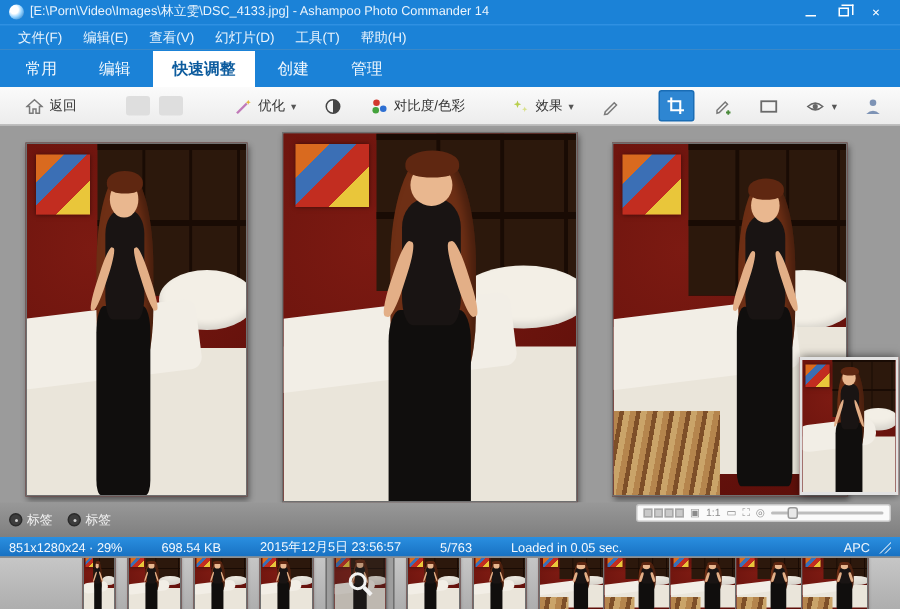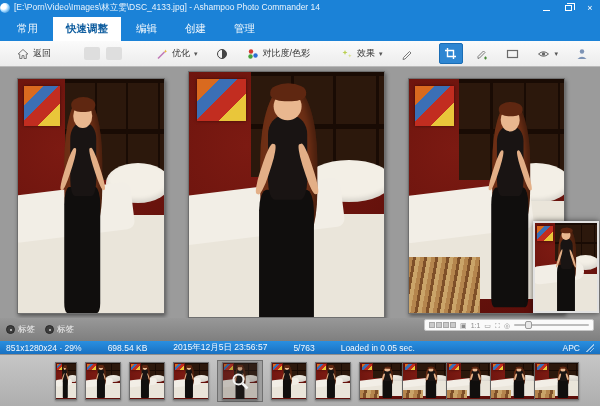--- a/index.html
+++ b/index.html
@@ -1,20 +1,20 @@
 <!DOCTYPE html>
 <html><head>
 <meta charset="utf-8">
 <style>
   * { margin:0; padding:0; box-sizing:border-box; }
   html,body { width:600px; height:406px; overflow:hidden; font-family:"Liberation Sans", sans-serif; }
   .window { width:600px; height:406px; display:flex; flex-direction:column; background:#9b9b9b; position:relative; }
 
   
-  .titlebar { height:16px; background:#1b82d7; display:flex; align-items:center; padding:0 0; flex:0 0 auto; }
+  .titlebar { height:16px; background:#1b82d7; display:flex; align-items:center; padding:0 6px; flex:0 0 auto; }
   .app-icon { width:10px; height:10px; border-radius:50%; background:radial-gradient(circle at 35% 35%, #ffffff 0 30%, #8fd0ff 55%, #0f5fa8 100%); margin-right:4px; flex:0 0 auto; }
   .title-text { color:#eaf4fd; font-size:8.5px; white-space:nowrap; overflow:hidden; text-overflow:ellipsis; flex:1 1 auto; }
   .win-controls { display:flex; align-items:center; gap:10px; margin-left:6px; flex:0 0 auto; padding-right:4px; }
   .win-btn { color:#fff; font-size:9px; line-height:10px; cursor:default; display:flex; align-items:center; justify-content:center; width:12px; height:12px; }
   .glyph-min { width:7px; border-top:1px solid #fff; margin-top:5px; }
   .glyph-restore { width:7px; height:6px; border:1px solid #fff; position:relative; }
   .glyph-restore::before { content:""; position:absolute; left:1px; top:-3px; width:7px; height:6px; border:1px solid #fff; border-left:none; border-bottom:none; }
 
   
   .menubar { height:17px; background:#1b82d7; display:flex; align-items:center; padding:0 6px; gap:2px; flex:0 0 auto; border-top:1px solid #2f90e2; }
@@ -114,25 +114,33 @@
       <div class="win-btn">
           <span class="glyph-min"></span>
         </div>
       <div class="win-btn">
           <span class="glyph-restore"></span>
         </div>
       <div class="win-btn">×</div>
     </div>
   </div>
 
+  <div class="menubar" id="menubar">
+      <div class="menu-item">文件(F)</div>
+      <div class="menu-item">编辑(E)</div>
+      <div class="menu-item">查看(V)</div>
+      <div class="menu-item">幻灯片(D)</div>
+      <div class="menu-item">工具(T)</div>
+      <div class="menu-item">帮助(H)</div>
+    </div>
 
   <div class="tabsrow" id="tabsrow">
       <div class="tab">常用</div>
+      <div class="tab">编辑</div>
       <div class="tab active">快速调整</div>
-      <div class="tab">编辑</div>
       <div class="tab">创建</div>
       <div class="tab">管理</div>
     </div>
 
   <div class="toolbar" id="toolbar">
       <button class="tb-btn">
         <span class="icon">
           <svg width="12" height="12" viewBox="0 0 12 12">
             <path d="M6 1.5 L11 6 H9.3 V10.5 H7 V7.6 H5 V10.5 H2.7 V6 H1 Z" fill="none" stroke="#7a7a7a" stroke-width="1"></path>
           </svg>

